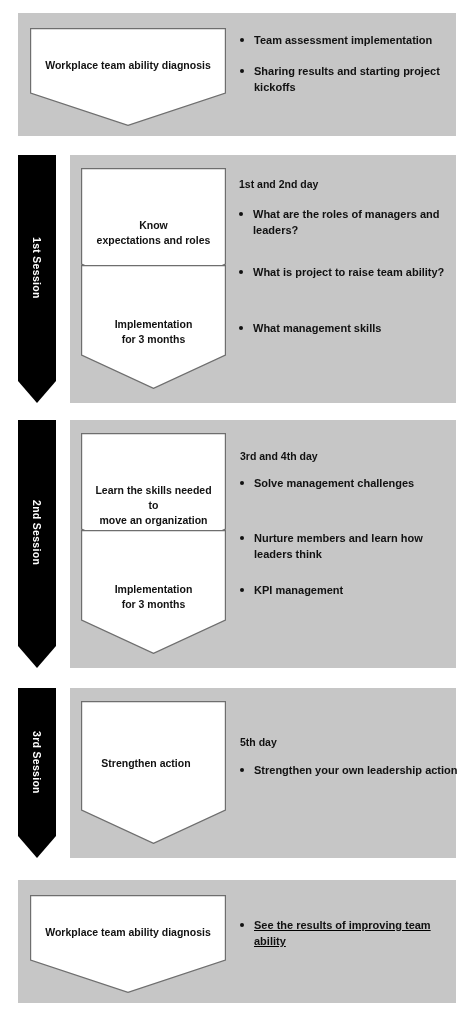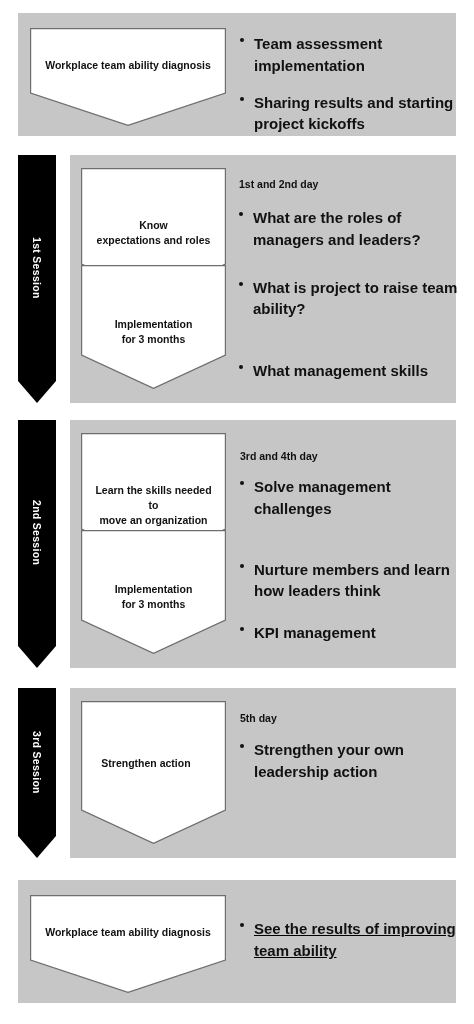--- a/index.html
+++ b/index.html
@@ -85,21 +85,21 @@
     margin: 0 0 6px 0;
   }
   .bullets {
     list-style: none;
     margin: 0;
     padding: 0;
   }
   .bullets li {
     position: relative;
     padding-left: 14px;
-    font-size: 15px;
+    font-size: 11px;
     font-weight: bold;
     color: #111111;
     line-height: 1.45;
   }
   .bullets li .dot {
     position: absolute;
     left: 0;
     top: 5px;
     width: 4px;
     height: 4px;
@@ -224,21 +224,21 @@
     <span class="session-label">3rd Session</span>
   </div>
 
   <div class="shape-wrap" style="left:81px; top:701px; width:130px; height:143px;">
     <svg viewBox="0 0 145 143" width="145" height="143" preserveAspectRatio="none">
       <polygon points="0.6,0.6 144.4,0.6 144.4,109 72.5,142.4 0.6,109" fill="#ffffff" stroke="#6e6e6e" stroke-width="1.2"></polygon>
     </svg>
     <div class="shape-label" style="top:55px;">Strengthen action</div>
   </div>
 
-  <div class="content" style="left:240px; top:712px; width:222px;">
+  <div class="content" style="left:240px; top:736px; width:222px;">
     <div class="day-heading">5th day</div>
     <ul class="bullets" style="margin-top:15px;">
       <li>
         <span class="dot"></span>
         <span>Strengthen your own leadership action</span>
       </li>
     </ul>
   </div>
 
   <div class="panel" style="top:880px; height:123px;">

